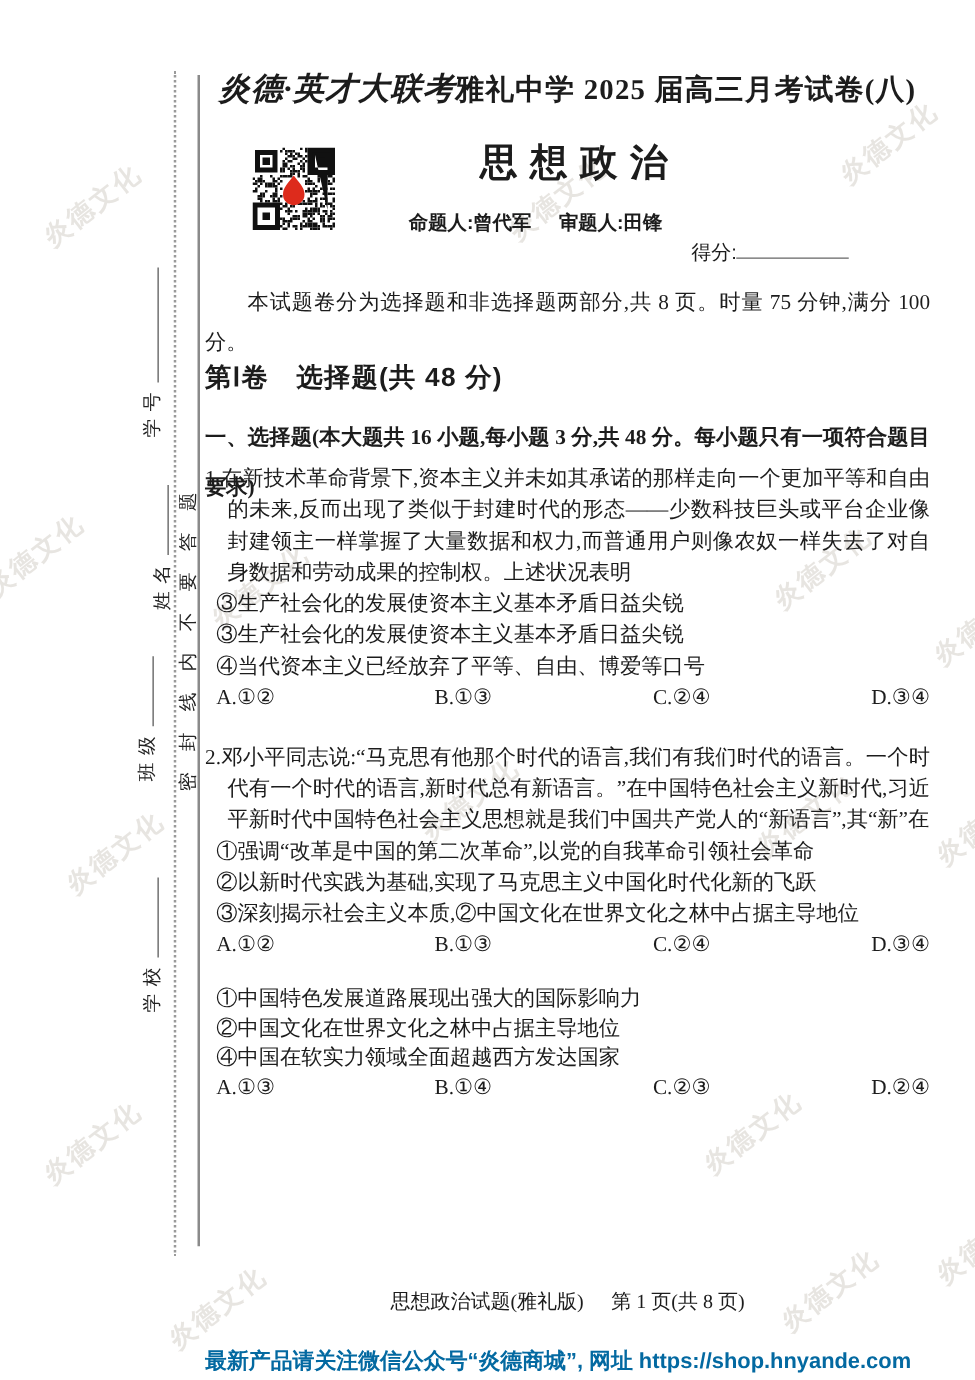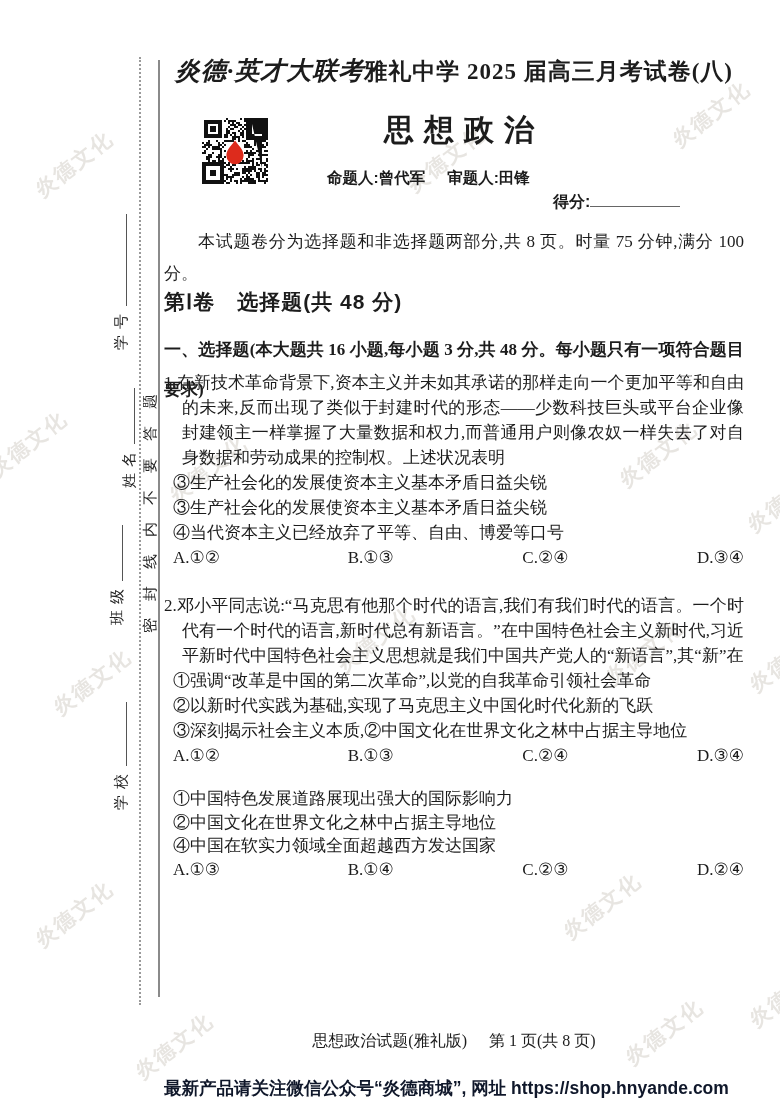--- a/index.html
+++ b/index.html
@@ -33,21 +33,21 @@
   .abs { position:absolute; }
   .h-title { top:54px; width:580px; text-align:center; font-size:23px; white-space:nowrap; }
   .h-series { font-weight:900; font-style:italic; font-size:25px; letter-spacing:1px; }
   .h-rest { font-weight:600; letter-spacing:1px; }
   .subject { top:110px; width:580px; text-align:center; font-family:"Liberation Sans", sans-serif;
     font-weight:bold; font-size:30px; letter-spacing:10px; padding-left:20px; }
   .persons { top:168px; left:163px; font-family:"Liberation Sans", sans-serif;
     font-weight:bold; font-size:15.5px; white-space:nowrap; }
   .persons .gap { display:inline-block; width:22px; }
   .score { top:192px; left:389px; font-family:"Liberation Sans", sans-serif;
-    font-weight:bold; font-size:16px; }
+    font-weight:normal; font-size:16px; }
   .score-line { display:inline-block; width:90px; border-bottom:1.3px solid #666; height:15px; }
   .qr { position:absolute; left:202px; top:118px; width:66px; height:66px; }
   .intro { top:226px; width:580px; font-size:17px; line-height:32px;
     text-indent:2em; text-align:justify; }
   .sec-title { top:288px; width:580px; text-align:left; font-weight:bold; font-size:21px;
     font-family:"Liberation Sans", sans-serif; letter-spacing:1px; }
   .instruction { top:330px; width:580px; font-size:17px; line-height:40px;
     text-align:justify; font-weight:bold; }
   .instruction .lead { font-family:"Liberation Sans", sans-serif; }
   .question { width:580px; font-size:17px; }
@@ -55,21 +55,21 @@
   .q2 { top:593px; line-height:25px; }
   .q3 { top:787px; line-height:23.5px; }
   .stem { padding-left:18px; text-indent:-18px; text-align:justify; }
   .item { padding-left:9px; }
   .opts { display:flex; padding-left:9px;gap:41px; }
   .opt { width:146px; }
   .opt:last-child { width:auto; }
   .footer { top:1031px; width:580px; text-align:center; font-size:16px; white-space:nowrap; }
   .footer .fgap { display:inline-block; width:22px; }
   .promo { top:1076px; left:164px; font-family:"Liberation Sans", sans-serif;
-    font-weight:bold; font-size:17.5px; white-space:nowrap; color:#0f172a; }
+    font-weight:bold; font-size:17.5px; white-space:nowrap; color:#0369a1; }
 </style>
 </head>
 <body>
 
 <div class="paper">
 
   <div id="wm-layer">
       <div class="wm" style="left: 28px; top: 150px;">炎德文化</div>
       <div class="wm" style="left: 400px; top: 145px;">炎德文化</div>
       <div class="wm" style="left: 665px; top: 100px;">炎德文化</div>

